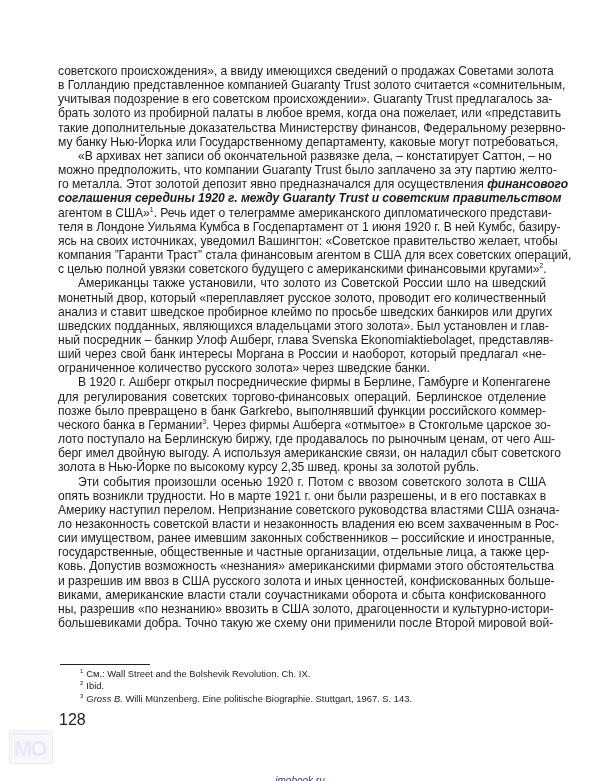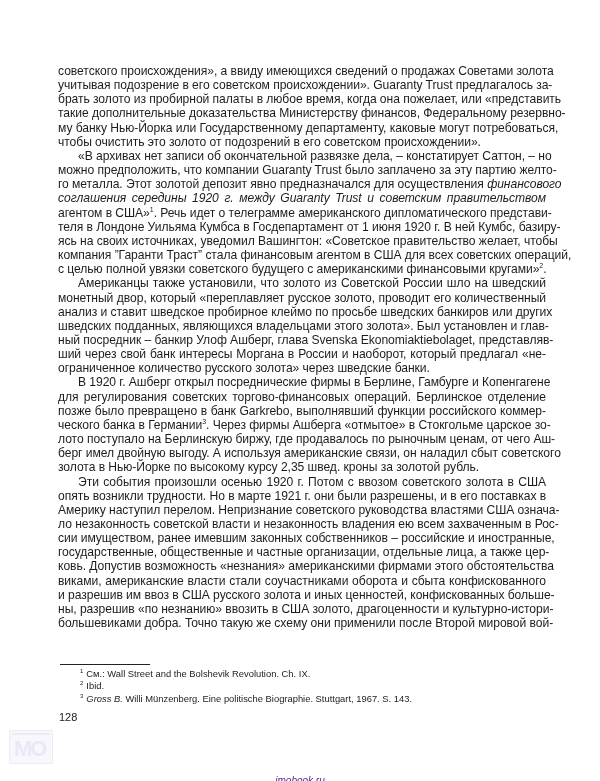--- a/index.html
+++ b/index.html
@@ -31,21 +31,21 @@
       text-align-last: justify;
       text-align: justify;
     }
     .line.last {
       text-align-last: left;
     }
     .line.indent {
       text-indent: 20px;
     }
     .bi {
-      font-weight: normal;
+      font-weight: bold;
       font-style: italic;
     }
     .it {
       font-style: italic;
     }
     sup {
       font-size: 7px;
       line-height: 0;
       vertical-align: 5px;
     }
@@ -67,21 +67,21 @@
     }
     .footnotes .fn sup {
       font-size: 6px;
       vertical-align: 4px;
       margin-right: 3px;
     }
     .page-number {
       position: absolute;
       left: 59px;
       top: 711px;
-      font-size: 11px;
+      font-size: 16px;
       color: #222;
     }
     .logo {
       position: absolute;
       left: 9px;
       top: 730px;
       width: 44px;
       height: 34px;
       border: 1px solid #ececf6;
       border-radius: 2px;
@@ -117,25 +117,25 @@
       color: #4a2a9c;
       text-decoration: none;
     }
   </style>
 </head>
 <body>
 
 <div class="page-text">
 
   <span class="line">советского происхождения», а ввиду имеющихся сведений о продажах Советами золота</span>
+  <span class="line">в Голландию представленное компанией Guaranty Trust золото считается «сомнительным,</span>
   <span class="line">учитывая подозрение в его советском происхождении». Guaranty Trust предлагалось за-</span>
   <span class="line">брать золото из пробирной палаты в любое время, когда она пожелает, или «представить</span>
   <span class="line">такие дополнительные доказательства Министерству финансов, Федеральному резервно-</span>
   <span class="line">му банку Нью-Йорка или Государственному департаменту, каковые могут потребоваться,</span>
-  <span class="line last">чтобы очистить это золото от подозрений в его советском происхождении».</span>
 
   <span class="line indent">«В архивах нет записи об окончательной развязке дела, – констатирует Саттон, – но</span>
   <span class="line">можно предположить, что компании Guaranty Trust было заплачено за эту партию желто-</span>
   <span class="line"><span>го металла. Этот золотой депозит явно предназначался для осуществления </span><span class="bi">финансового</span></span>
   <span class="line"><span class="bi">соглашения середины 1920 г. между Guaranty Trust и советским правительством</span></span>
   <span class="line"><span>агентом в США»</span><sup>1</sup><span>. Речь идет о телеграмме американского дипломатического представи-</span></span>
   <span class="line">теля в Лондоне Уильяма Кумбса в Госдепартамент от 1 июня 1920 г. В ней Кумбс, базиру-</span>
   <span class="line">ясь на своих источниках, уведомил Вашингтон: «Советское правительство желает, чтобы</span>
   <span class="line">компания ”Гаранти Траст” стала финансовым агентом в США для всех советских операций,</span>
   <span class="line last"><span>с целью полной увязки советского будущего с американскими финансовыми кругами»</span><sup>2</sup><span>.</span></span>
@@ -156,22 +156,22 @@
   <span class="line">берг имел двойную выгоду. А используя американские связи, он наладил сбыт советского</span>
   <span class="line last">золота в Нью-Йорке по высокому курсу 2,35 швед. кроны за золотой рубль.</span>
 
   <span class="line indent">Эти события произошли осенью 1920 г. Потом с ввозом советского золота в США</span>
   <span class="line">опять возникли трудности. Но в марте 1921 г. они были разрешены, и в его поставках в</span>
   <span class="line">Америку наступил перелом. Непризнание советского руководства властями США означа-</span>
   <span class="line">ло незаконность советской власти и незаконность владения ею всем захваченным в Рос-</span>
   <span class="line">сии имуществом, ранее имевшим законных собственников – российские и иностранные,</span>
   <span class="line">государственные, общественные и частные организации, отдельные лица, а также цер-</span>
   <span class="line">ковь. Допустив возможность «незнания» американскими фирмами этого обстоятельства</span>
+  <span class="line">и разрешив им ввоз в США русского золота и иных ценностей, конфискованных больше-</span>
   <span class="line">виками, американские власти стали соучастниками оборота и сбыта конфискованного</span>
-  <span class="line">и разрешив им ввоз в США русского золота и иных ценностей, конфискованных больше-</span>
   <span class="line">ны, разрешив «по незнанию» ввозить в США золото, драгоценности и культурно-истори-</span>
   <span class="line">большевиками добра. Точно такую же схему они применили после Второй мировой вой-</span>
 </div>
 
 <div class="footnote-rule"></div>
 
 <div class="footnotes">
   <div class="fn"><sup>1</sup><span>См.: Wall Street and the Bolshevik Revolution. Ch. IX.</span></div>
   <div class="fn"><sup>2</sup><span>Ibid.</span></div>
   <div class="fn"><sup>3</sup><span class="it">Gross B.</span><span> Willi Münzenberg. Eine politische Biographie. Stuttgart, 1967. S. 143.</span></div>

